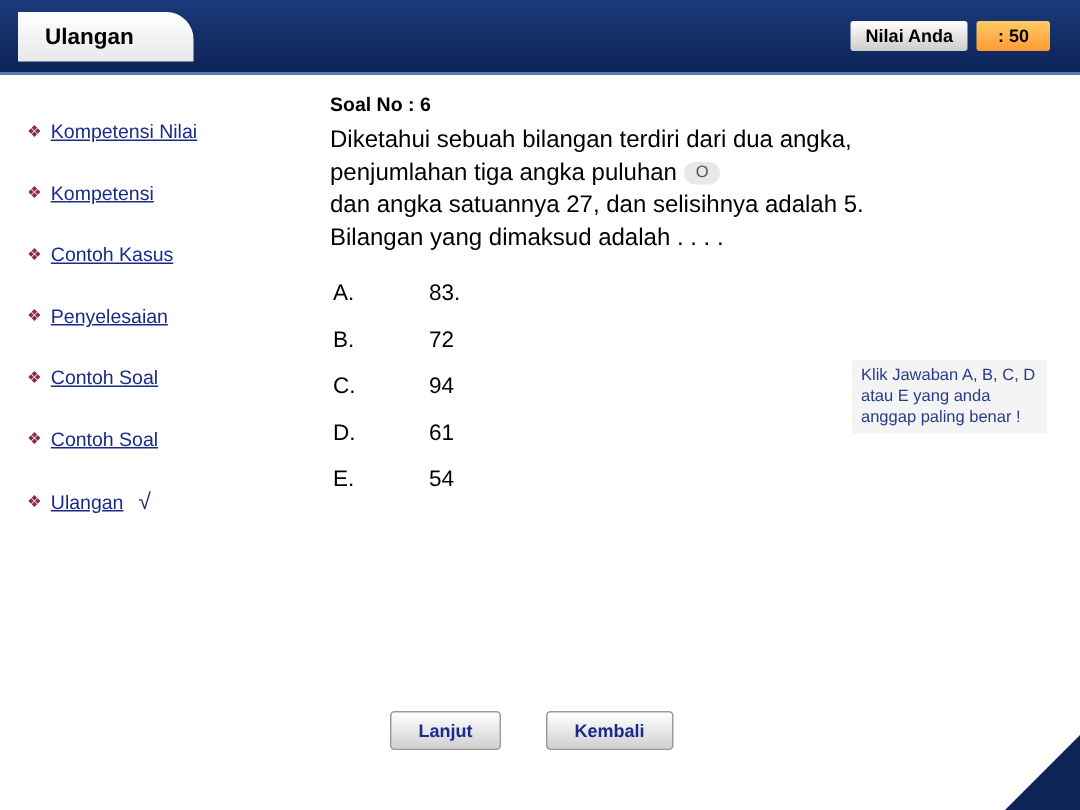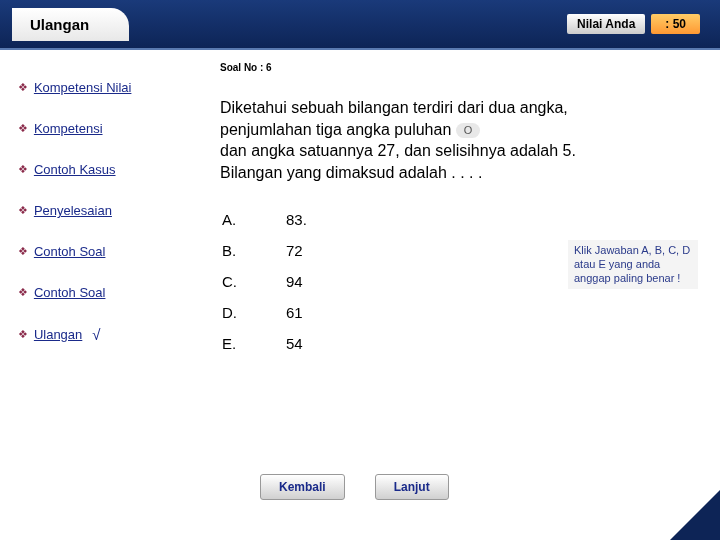--- a/index.html
+++ b/index.html
@@ -79,27 +79,27 @@
     margin-left: 4px;
   }
   .main {
     flex: 1;
     padding: 12px 20px 10px 20px;
     font-size: 14px;
     position: relative;
   }
   .soal-no {
     font-weight: bold;
-    font-size: 10px;
-    margin-bottom: 24px;
+    font-size: 13px;
+    margin-bottom: 6px;
   }
   .question {
     font-size: 16px;
     line-height: 1.35;
-    margin-bottom: 28px;
+    margin-bottom: 18px;
     max-width: 460px;
   }
   .q-inline {
     display: inline-block;
     background: #e8e8e8;
     border-radius: 10px;
     padding: 0 8px;
     font-size: 11px;
     vertical-align: middle;
     color: #555;
@@ -228,19 +228,19 @@
       </div>
       <div class="opt">
         <span class="letter">E.</span>
         <span>54</span>
       </div>
     </div>
 
     <div class="hint">Klik Jawaban A, B, C, D atau E yang anda anggap paling benar !</div>
 
     <div class="footer-btns">
+      <button class="btn">Lanjut</button>
       <button class="btn">Kembali</button>
-      <button class="btn">Lanjut</button>
     </div>
   </div>
 </div>
 
 <div class="corner"></div>
 
 </body></html>

